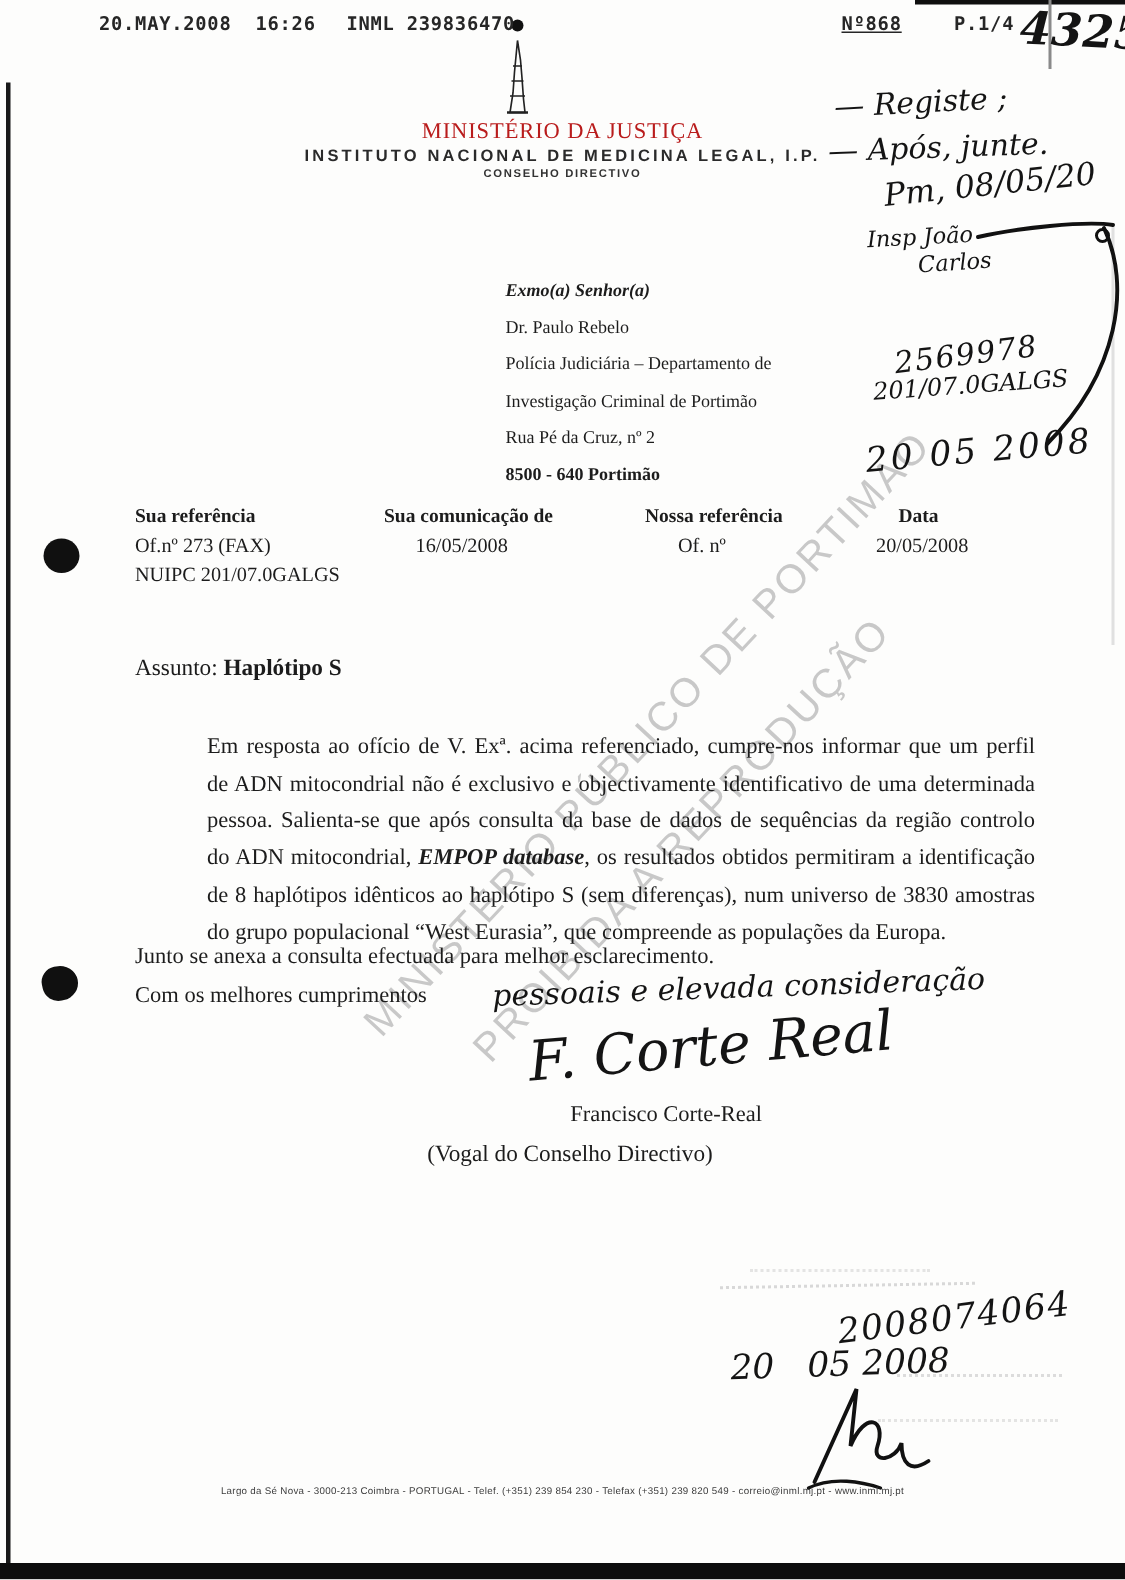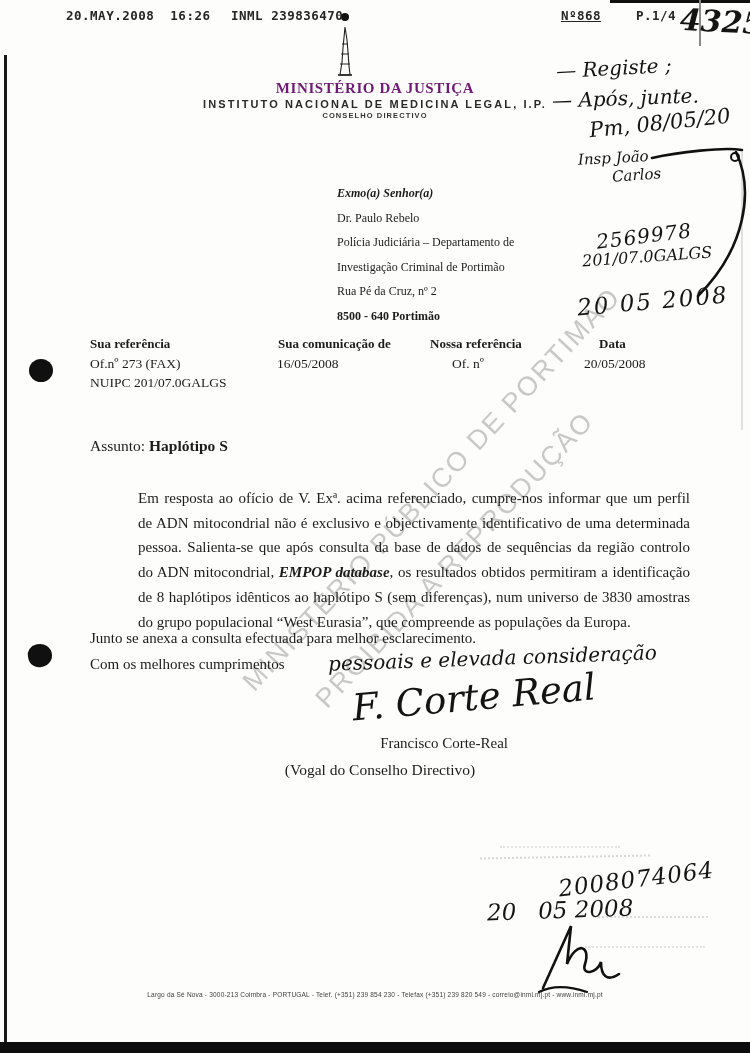--- a/index.html
+++ b/index.html
@@ -21,21 +21,21 @@
   .edge-vert{left:699px;top:0;width:1.5px;height:46px;background:#8a8a8a;}
   .edge-right-faint{left:741px;top:150px;width:2px;height:280px;background:#c9c9c9;opacity:.55;}
   .bottom-bar{left:0;top:1042px;width:750px;height:11px;background:#0d0d0d;}
   .punch{width:24px;height:23px;border-radius:50%;background:#101010;}
   .p1{left:29px;top:359px;}
   .p2{left:28px;top:644px;transform:rotate(-12deg);border-radius:46% 54% 52% 48%;}
   .topdot{left:341px;top:13px;width:8px;height:8px;border-radius:50%;background:#111;}
 
   
   .lh{left:0;right:0;text-align:center;}
-  .lh-min{top:80px;font-size:15px;font-weight:700;letter-spacing:.6px;color:#701a75;}
+  .lh-min{top:80px;font-size:15px;font-weight:400;letter-spacing:.6px;color:#b91c1c;}
   .lh-inst{top:98px;font-family:"Liberation Sans",sans-serif;font-size:11px;font-weight:600;letter-spacing:2.1px;color:#2a2a2a;}
   .lh-board{top:111px;font-family:"Liberation Sans",sans-serif;font-size:7.5px;font-weight:600;letter-spacing:1.1px;color:#333;}
 
   
   .hw{font-family:"DejaVu Serif",serif;font-style:italic;color:#141414;white-space:pre;}
   .num4325{left:680px;top:4px;font-size:30px;transform:rotate(3deg);font-weight:600;}
   .a1{left:556px;top:56px;font-size:20px;transform:rotate(-3deg);}
   .a2{left:552px;top:86px;font-size:20px;transform:rotate(-2deg);}
   .a3{left:589px;top:111px;font-size:21px;transform:rotate(-6deg);}
   .a4{left:578px;top:149px;font-size:15px;transform:rotate(-3deg);}
@@ -50,21 +50,21 @@
 
   
   .recip{left:337px;top:181px;font-size:12px;line-height:24.6px;}
   .recip .it{font-style:italic;font-weight:600;}
   .recip .bold{font-weight:700;}
 
   
   .ref-label{font-size:13px;font-weight:700;}
   .ref-val{font-size:13.5px;}
   .r1l{left:90px;top:336px;} .r1v{left:90px;top:356px;} .r1v2{left:90px;top:375px;}
-  .r2l{left:256px;top:336px;margin-left:22px;} .r2v{left:277px;top:356px;}
+  .r2l{left:256px;top:336px;} .r2v{left:277px;top:356px;}
   .r3l{left:430px;top:336px;} .r3v{left:452px;top:356px;}
   .r4l{left:599px;top:336px;} .r4v{left:584px;top:356px;}
 
   
   .subject{left:90px;top:437px;font-size:15.5px;}
   .subject b{font-weight:700;}
   .bodyblock{left:90px;top:486px;width:600px;font-size:15px;line-height:24.7px;}
   .jline{text-align:justify;text-align-last:justify;margin-left:48px;}
   .jline.last{text-align-last:left;}
   .empop{font-weight:700;font-style:italic;}

